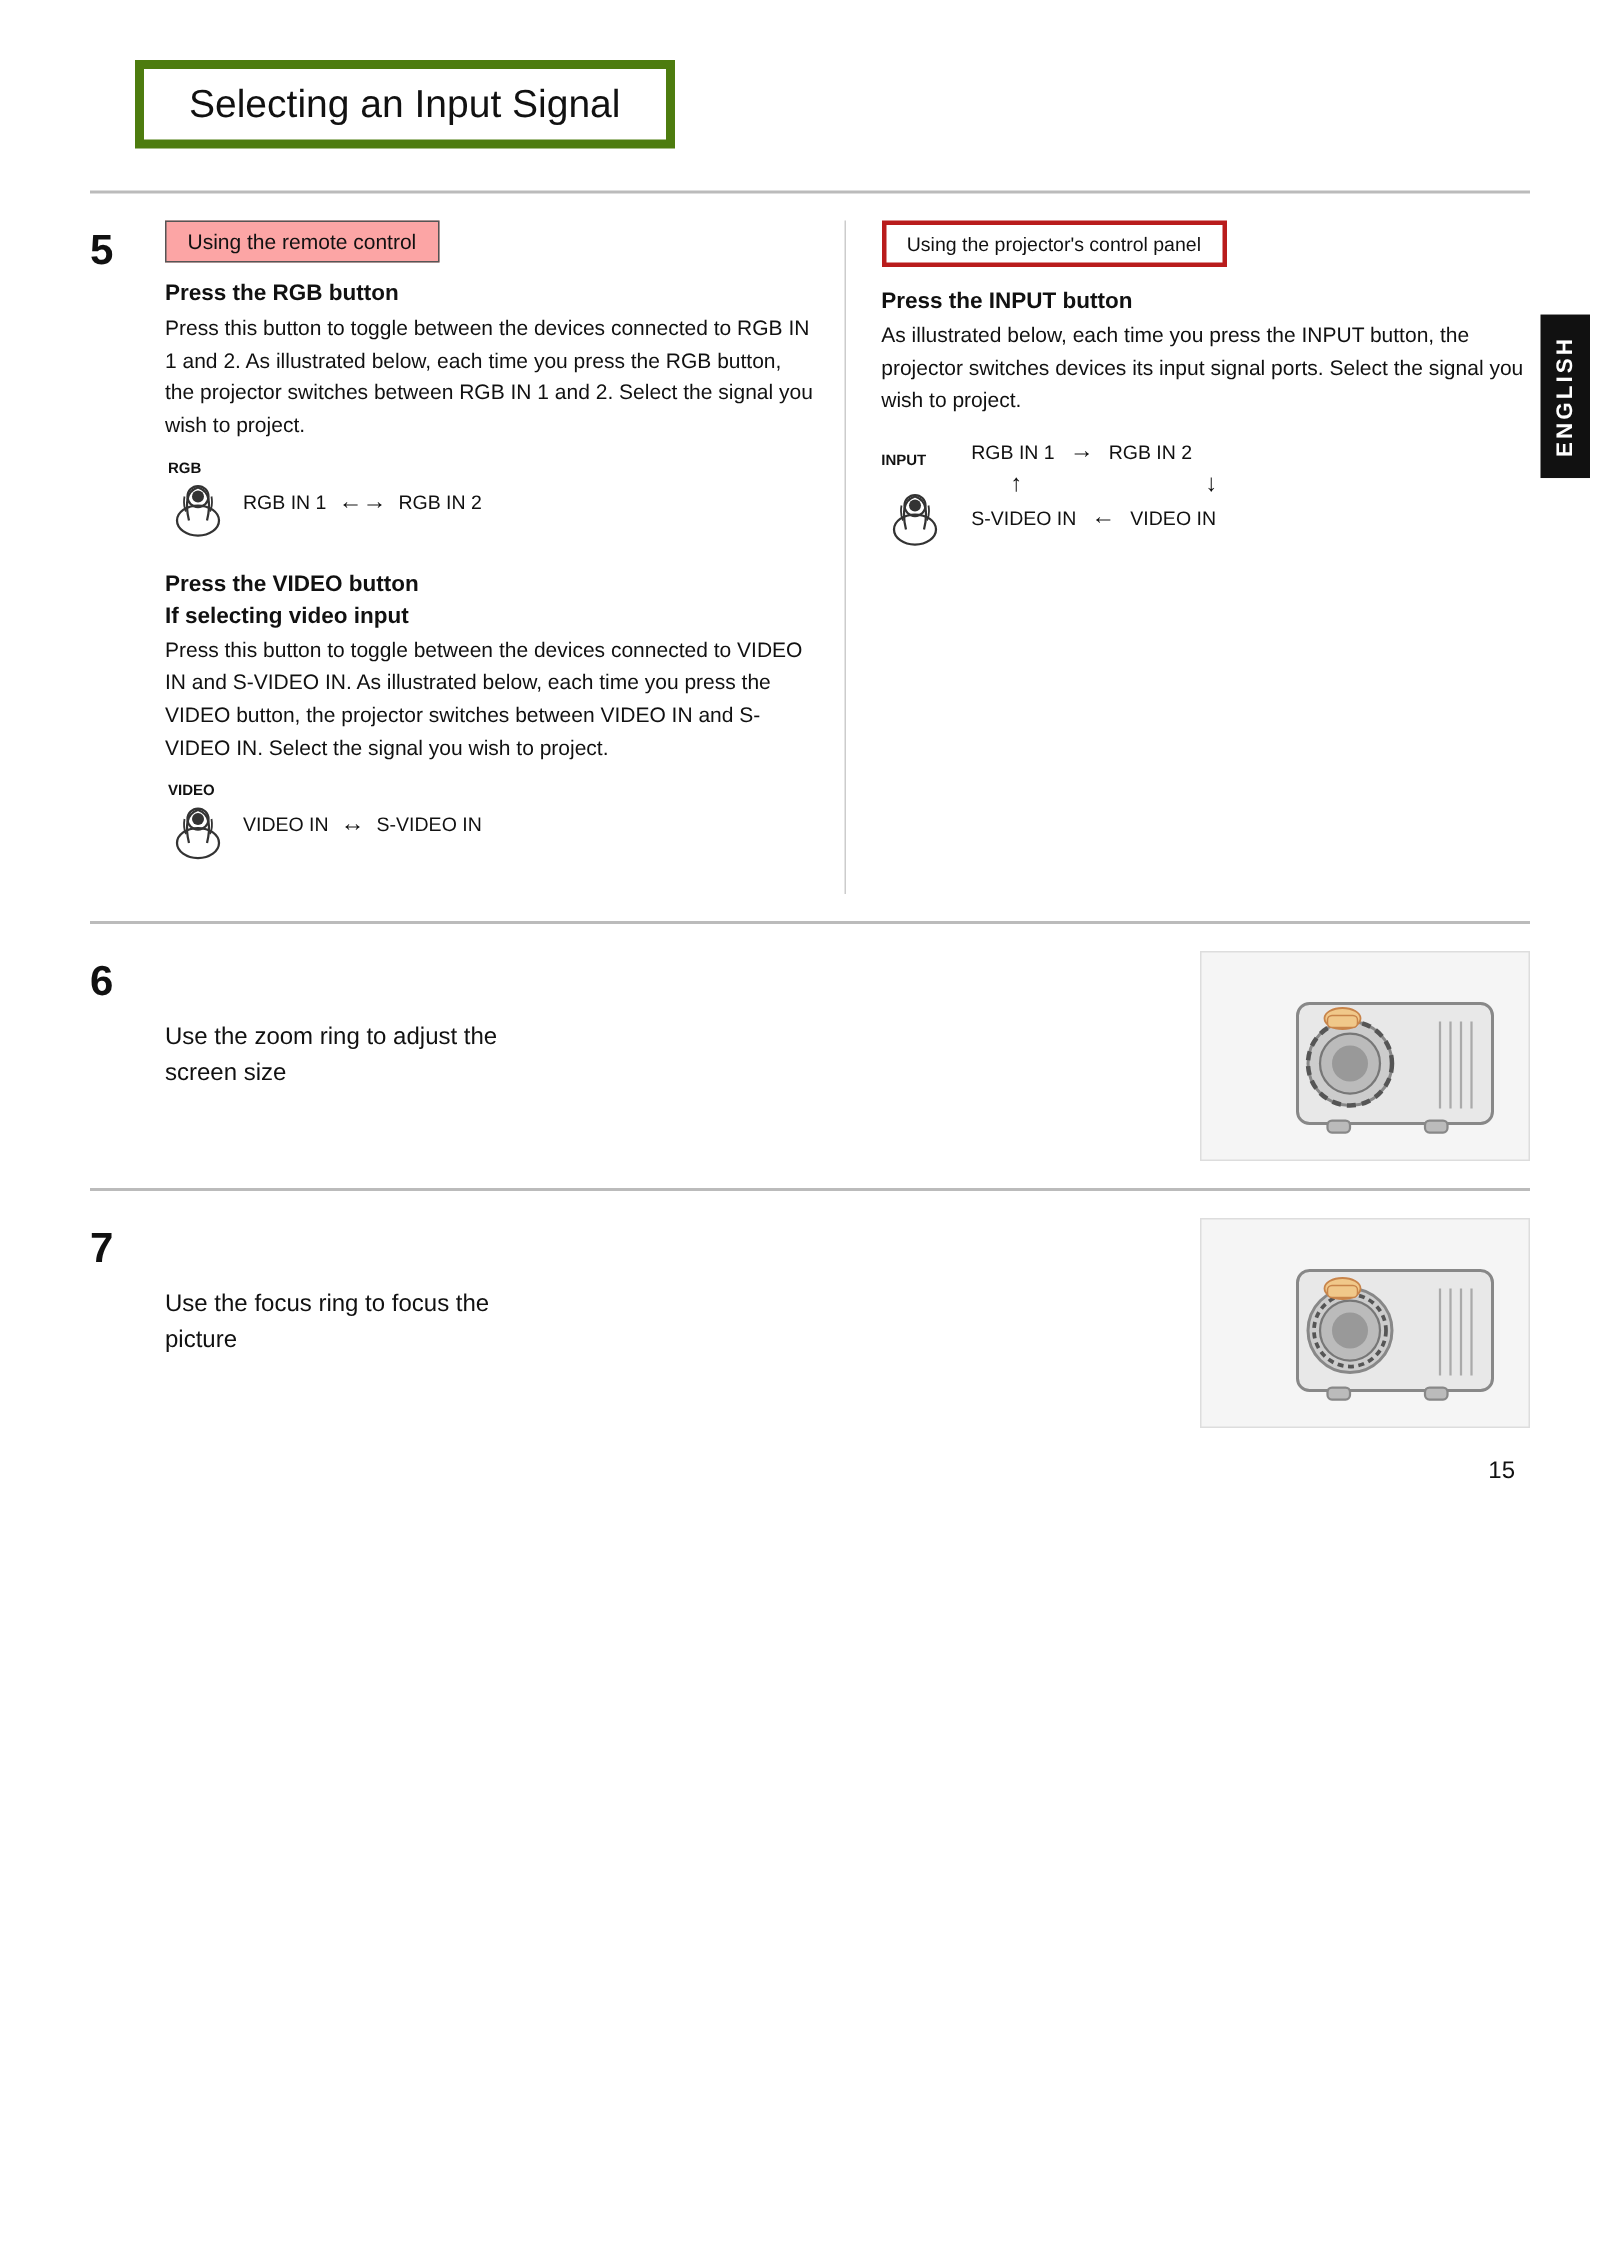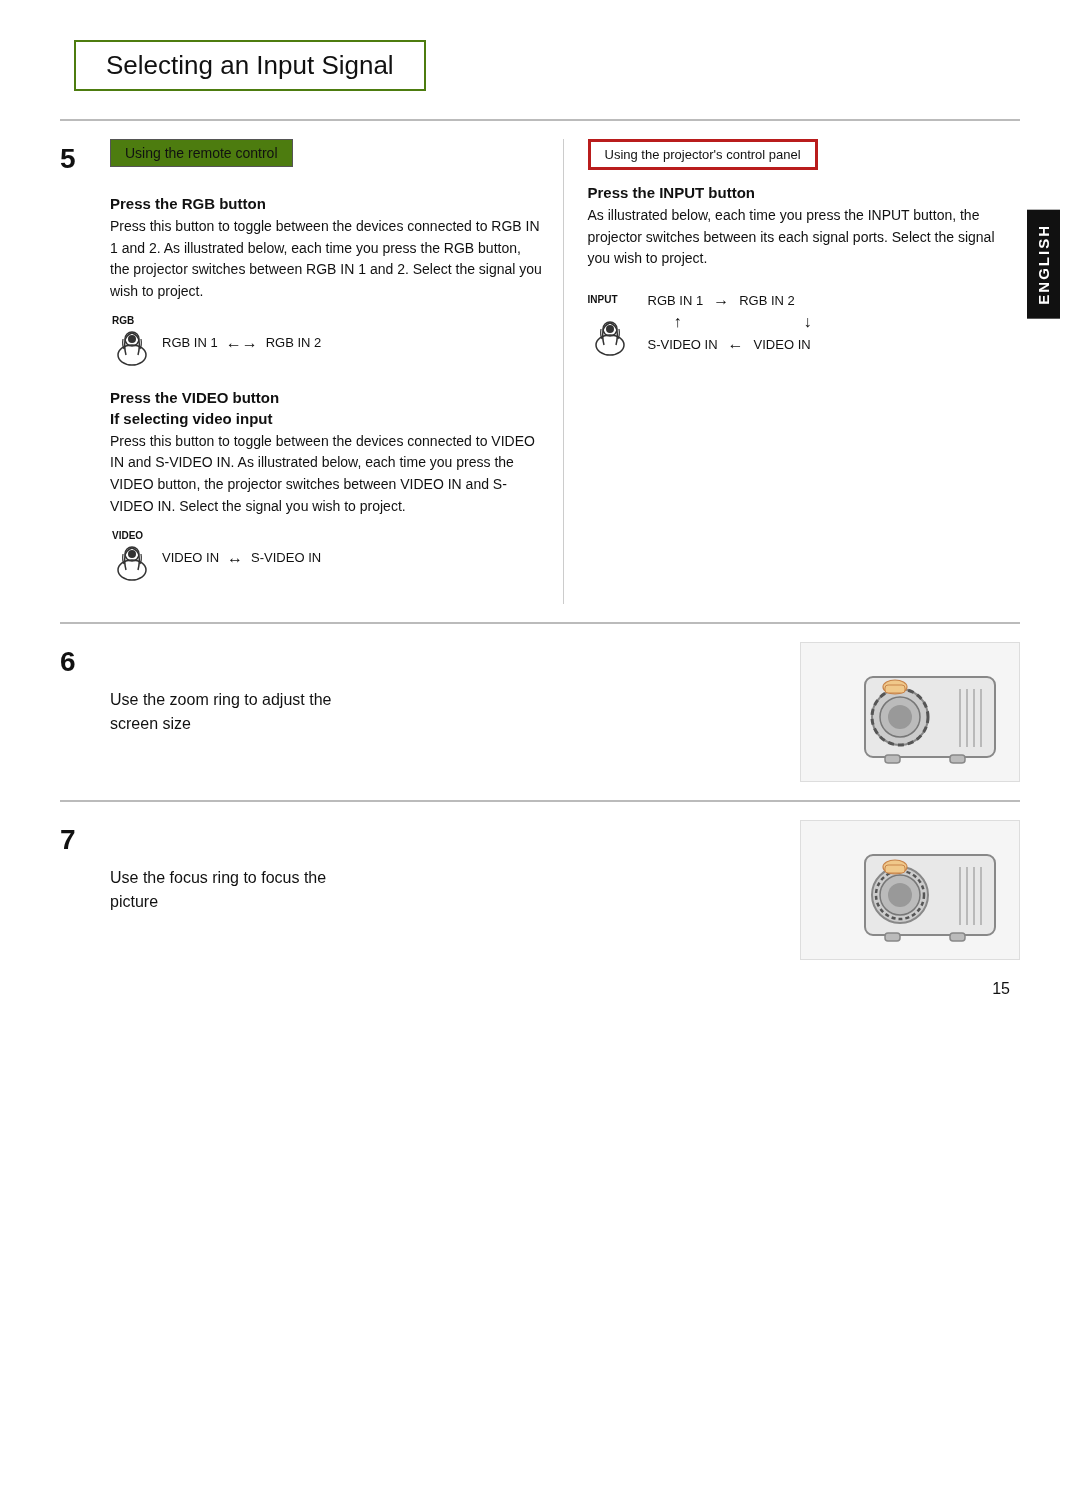--- a/index.html
+++ b/index.html
@@ -15,25 +15,25 @@
 
     .page-wrapper {
       width: 960px;
       margin: 0 auto;
       padding: 40px 0;
       position: relative;
     }
 
     
     .title-box {
-      border: 2px solid #4d7c0f;
+      border: 6px solid #4d7c0f;
       display: inline-block;
       padding: 8px 30px;
       margin-bottom: 28px;
-      margin-left: 14px;
+      margin-left: 30px;
     }
     .title-box h1 {
       font-size: 26px;
       font-weight: normal;
     }
 
     
     .english-tab {
       position: absolute;
       right: -40px;
@@ -86,22 +86,22 @@
     .step5-right {
       flex: 1;
       padding-left: 24px;
     }
 
     .column-header {
       border: 1px solid #555;
       display: inline-block;
       padding: 5px 14px;
       font-size: 14px;
-      margin-bottom: 28px;
-      background: #4d7c0f;
+      margin-bottom: 12px;
+      background: #fca5a5;
     }
     .column-header-right {
       border: 3px solid #b91c1c;
       display: inline-block;
       padding: 5px 14px;
       font-size: 13px;
       margin-bottom: 14px;
       background: #fff;
     }
 
@@ -272,24 +272,24 @@
             </div>
           </div>
         </div>
 
         <div class="step5-right">
           <div class="column-header-right">
             <span>Using the projector's control panel</span>
           </div>
 
           <div class="subsection-title">Press the INPUT button</div>
-          <p class="body-text">As illustrated below, each time you press the INPUT button, the projector switches between its each signal ports. Select the signal you wish to project.</p>
+          <p class="body-text">As illustrated below, each time you press the INPUT button, the projector switches devices its input signal ports. Select the signal you wish to project.</p>
 
           
-          <div style="display:flex; align-items:center; margin-top:10px;">
+          <div style="display:flex; align-items:flex-start; margin-top:10px;">
             <div style="width:52px; flex-shrink:0; padding-top:10px;">
               <div style="font-size:10px; font-weight:bold; margin-bottom:2px;">INPUT</div>
               <svg class="hand-svg" viewBox="0 0 44 50">
                 <ellipse cx="22" cy="38" rx="14" ry="10" fill="none" stroke="#333" stroke-width="1.5"></ellipse>
                 <path d="M16,38 Q14,30 15,24 Q16,18 22,16 Q28,18 29,24 Q30,30 28,38" fill="none" stroke="#333" stroke-width="1.5"></path>
                 <circle cx="22" cy="22" r="7" fill="none" stroke="#333" stroke-width="1.5"></circle>
                 <circle cx="22" cy="22" r="4" fill="#333"></circle>
                 <path d="M14,32 Q12,28 13,22" fill="none" stroke="#333" stroke-width="1.2"></path>
                 <path d="M30,32 Q32,28 31,22" fill="none" stroke="#333" stroke-width="1.2"></path>
               </svg>

